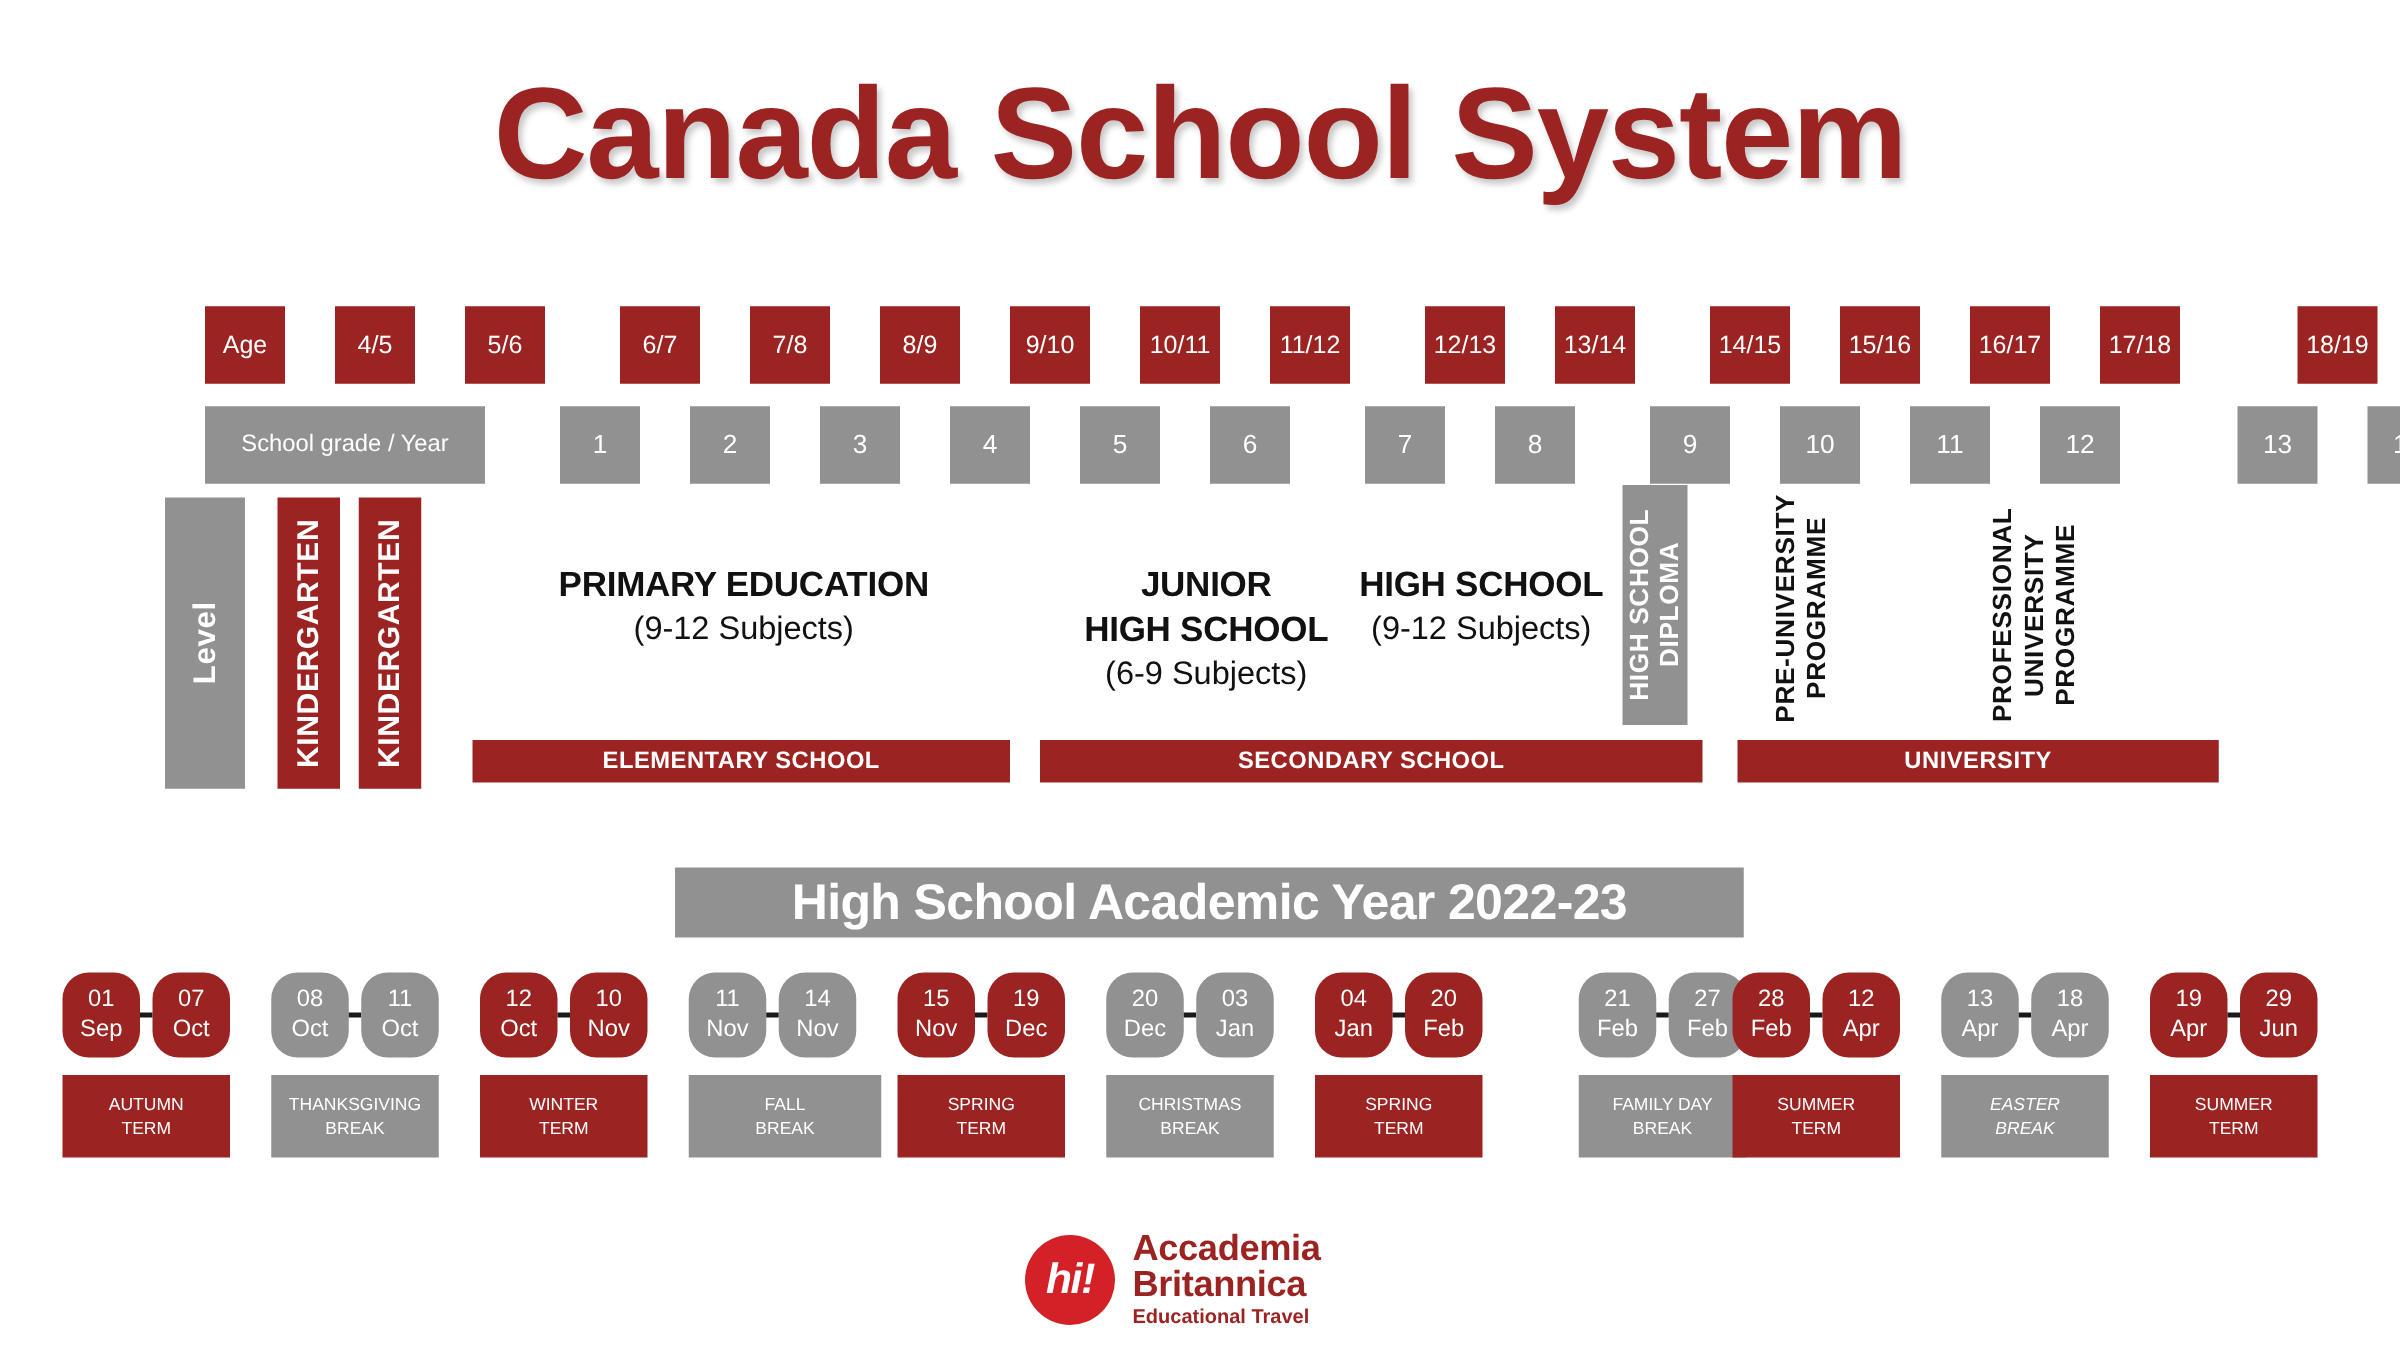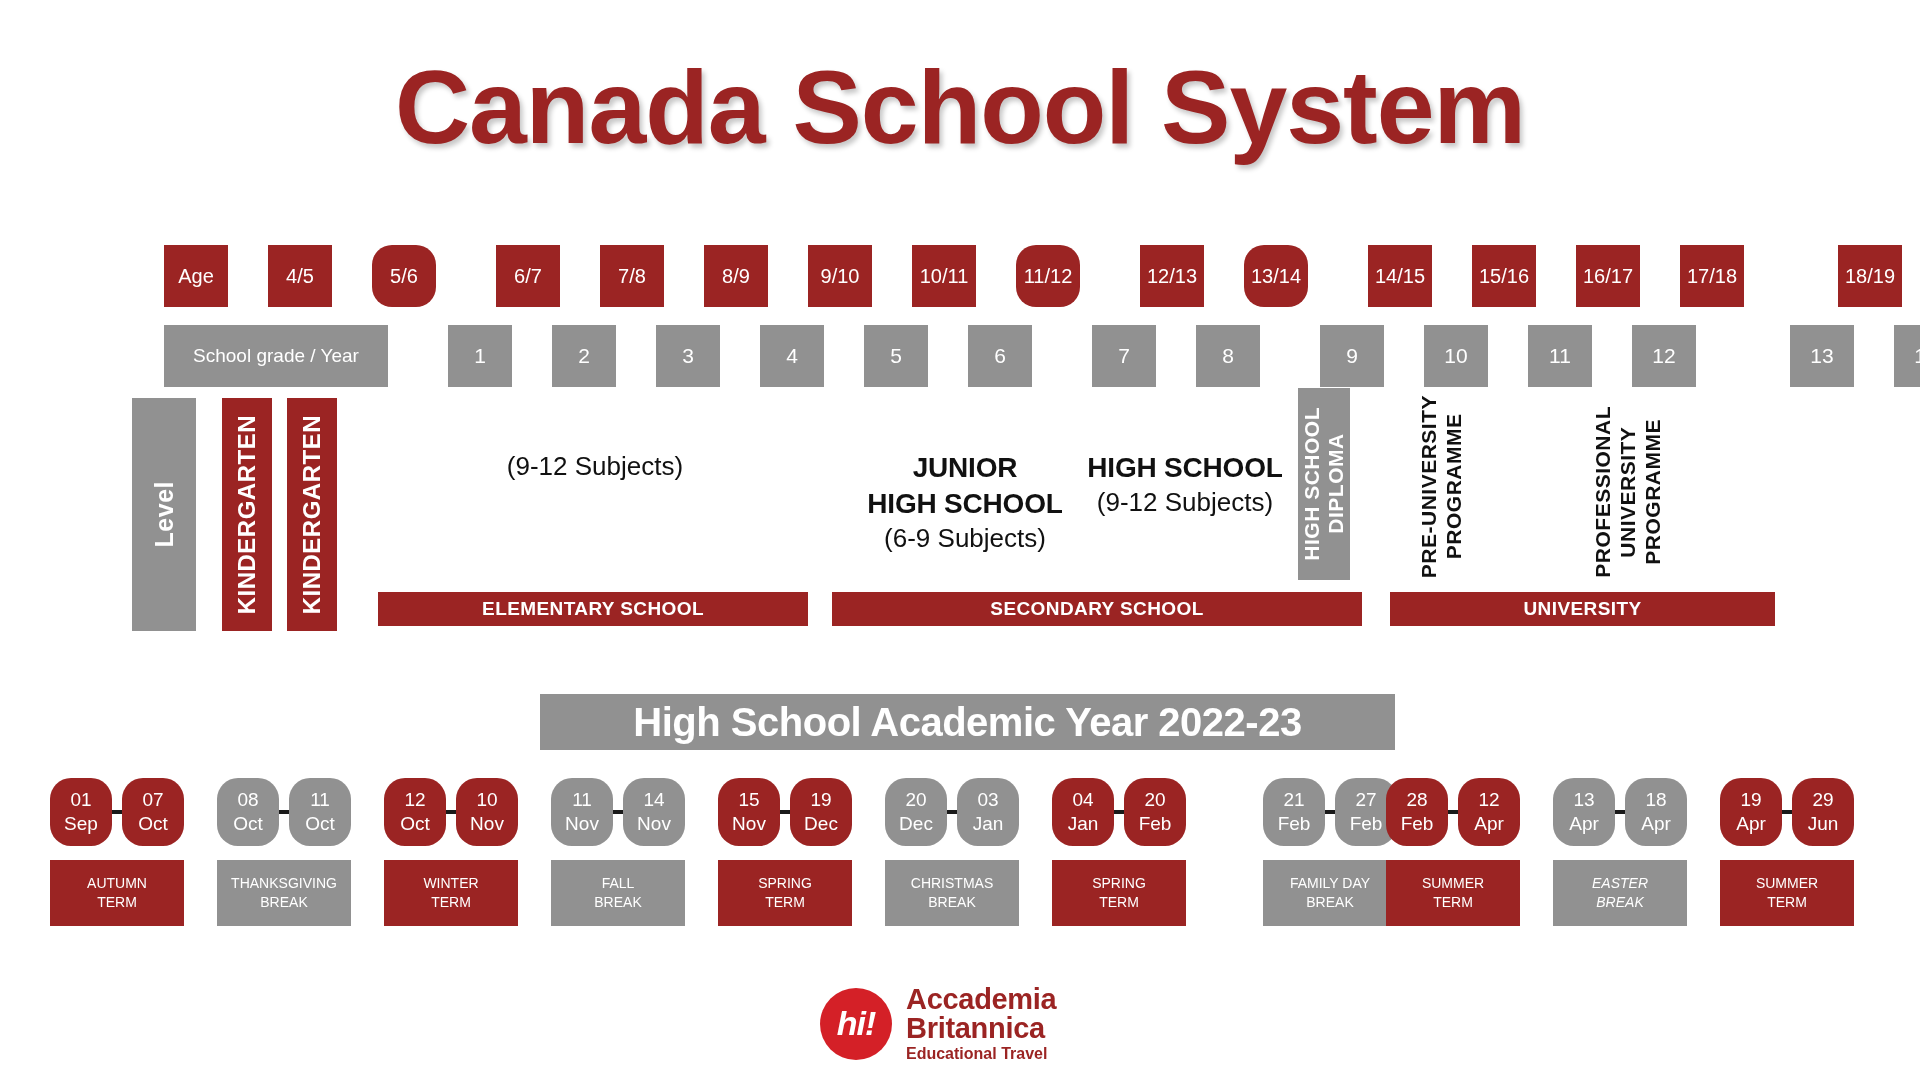--- a/index.html
+++ b/index.html
@@ -43,21 +43,21 @@
   }
   .age-row  { top: 245px; left: 132px; height: 62px; }
   .grade-row{ top: 325px; left: 132px; height: 54px; }
 
   .age-cell {
     width: 64px; height: 62px;
     margin-right: 8px;
     font-size: 20px;
     font-weight: normal;
   }
-  .age-cell.gap-after { margin-right: 28px; border-radius: 20px; }
+  .age-cell.gap-after { margin-right: 28px; }
   .age-cell.gap-big { margin-right: 62px; }
 
   .grade-cell {
     width: 64px; height: 62px;
     margin-right: 8px;
     font-size: 21px;
   }
   .grade-cell.label-cell {
     width: 224px;
     font-size: 19px;
@@ -284,20 +284,21 @@
     </div>
     <div class="prog-label pre-uni">
       <span class="vert-text"><span>PRE-UNIVERSITY</span><br><span>PROGRAMME</span></span>
     </div>
     <div class="prog-label prof-uni">
       <span class="vert-text"><span>PROFESSIONAL</span><br><span>UNIVERSITY</span><br><span>PROGRAMME</span></span>
     </div>
   </div>
 
   <div class="edu-block primary-ed">
+    <div class="edu-title">PRIMARY EDUCATION</div>
     <div class="edu-sub">(9-12 Subjects)</div>
   </div>
 
   <div class="edu-block junior-hs">
     <div class="edu-title">JUNIOR</div>
     <div class="edu-title">HIGH SCHOOL</div>
     <div class="edu-sub">(6-9 Subjects)</div>
   </div>
 
   <div class="edu-block high-school">
@@ -368,21 +369,21 @@
           <div class="date-box grey">
             <span>11</span>
             <span>Nov</span>
           </div>
           <div class="dash"></div>
           <div class="date-box grey">
             <span>14</span>
             <span>Nov</span>
           </div>
         </div>
-        <div class="term-name grey" style="width: 134px;">
+        <div class="term-name grey" style="width: 154px;">
           <span>FALL</span>
           <span>BREAK</span>
         </div>
       </div>
       <div class="term-group" style="left: 668px;">
         <div class="date-pair">
           <div class="date-box red">
             <span>15</span>
             <span>Nov</span>
           </div>

